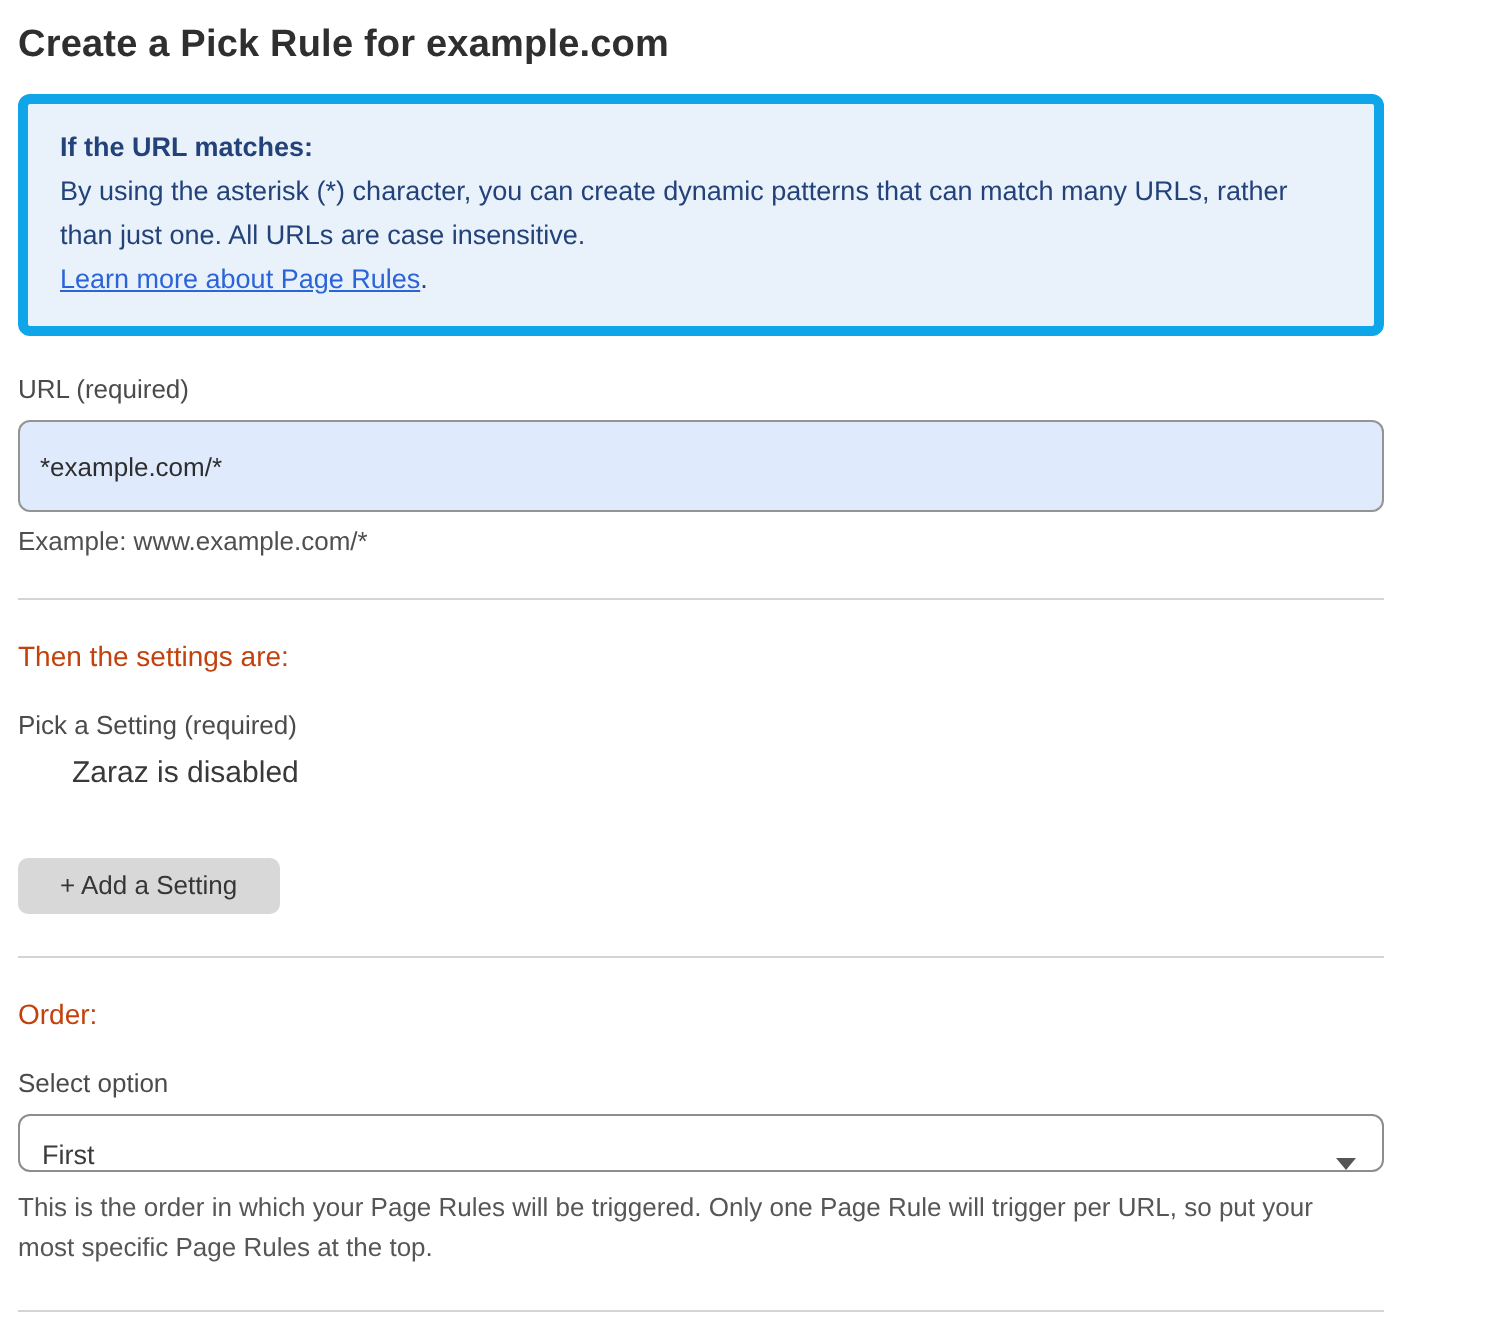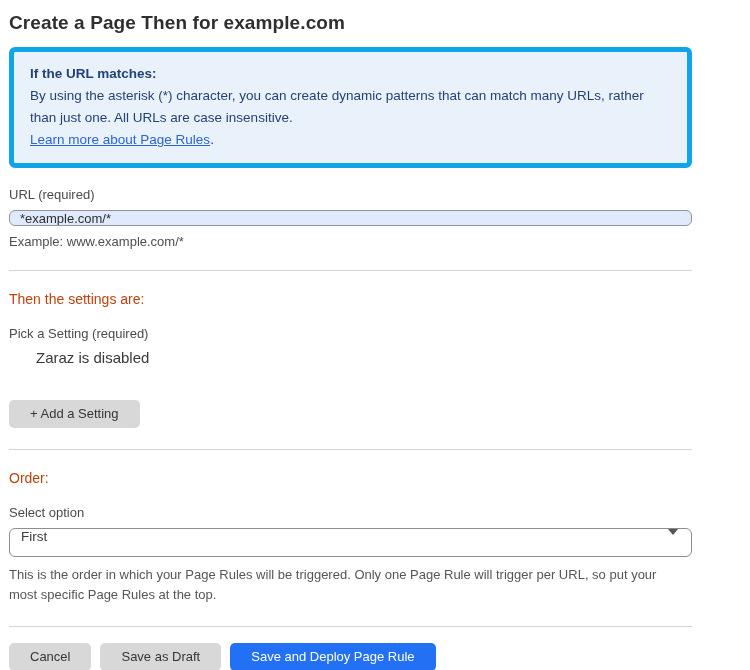--- a/index.html
+++ b/index.html
@@ -39,21 +39,21 @@
 
   .field-label {
     margin-top: 19px;
     font-size: 13px;
     color: #4b4b4b;
   }
 
   .url-input {
     margin-top: 8px;
     width: 683px;
-    height: 16px;
+    height: 46px;
     background: #dfeafc;
     border: 1px solid #949494;
     border-radius: 6px;
     padding: 0 10px;
     font-size: 13px;
     color: #2e2e2e;
     font-family: "Liberation Sans", "DejaVu Sans", sans-serif;
     outline: none;
   }
 
@@ -137,21 +137,21 @@
   .add-setting-btn { margin-top: 34px; }
 
   .order-select {
     margin-top: 8px;
     width: 683px;
     height: 29px;
     background: #ffffff;
     border: 1px solid #8d8d8d;
     border-radius: 6px;
     display: flex;
-    align-items: flex-start;
+    align-items: flex-end;
     justify-content: space-between;
     padding: 0 13px 0 11px;
     font-size: 13.5px;
     color: #3c3c3c;
     cursor: pointer;
   }
   .order-helper {
     margin-top: 8px;
     font-size: 13px;
     line-height: 20px;
@@ -168,21 +168,21 @@
     background: #2271f5;
     color: #ffffff;
   }
 </style>
 </head>
 <body>
 
 <div class="page">
   <div class="content">
 
-    <h1 class="page-title">Create a Page Then for example.com</h1>
+    <h1 class="page-title">Create a Pick Rule for example.com</h1>
 
     <div class="info-box">
       <div class="info-heading">If the URL matches:</div>
       <div class="info-body">By using the asterisk (*) character, you can create dynamic patterns that can match many URLs, rather than just one. All URLs are case insensitive.</div>
       <div><a class="info-link">Learn more about Page Rules</a><span>.</span></div>
     </div>
 
     <div class="field-label">URL (required)</div>
     <input class="url-input" type="text" value="*example.com/*" style="">
     <div class="helper-text">Example: www.example.com/*</div>

